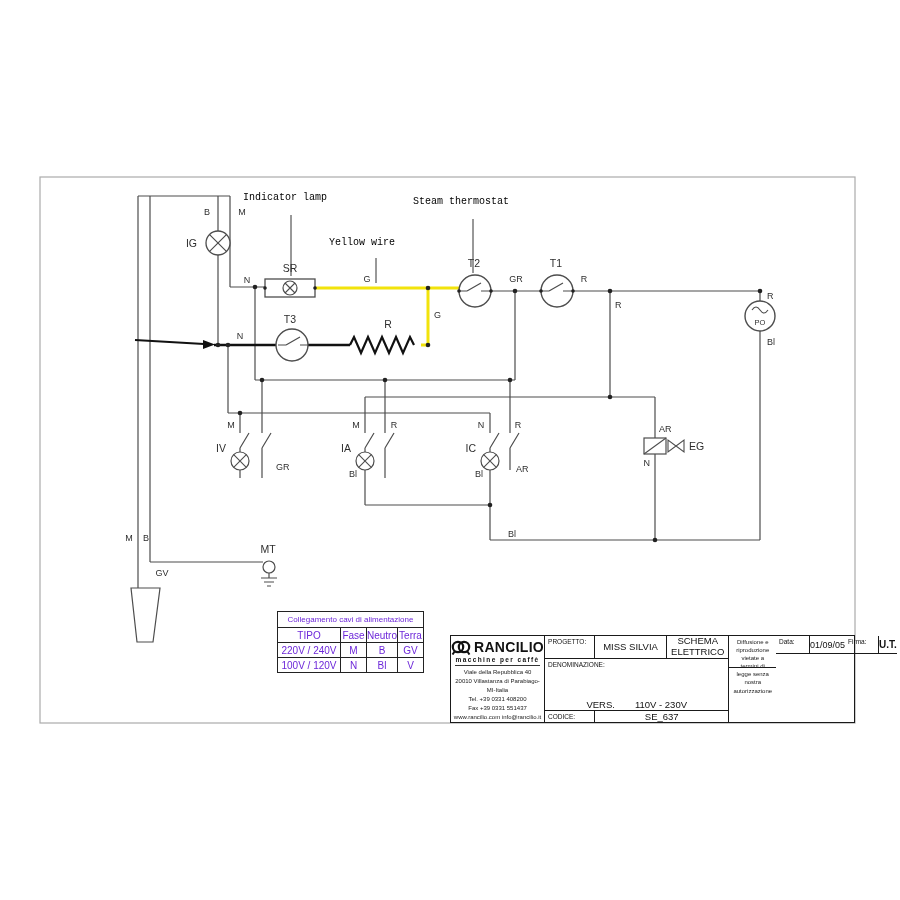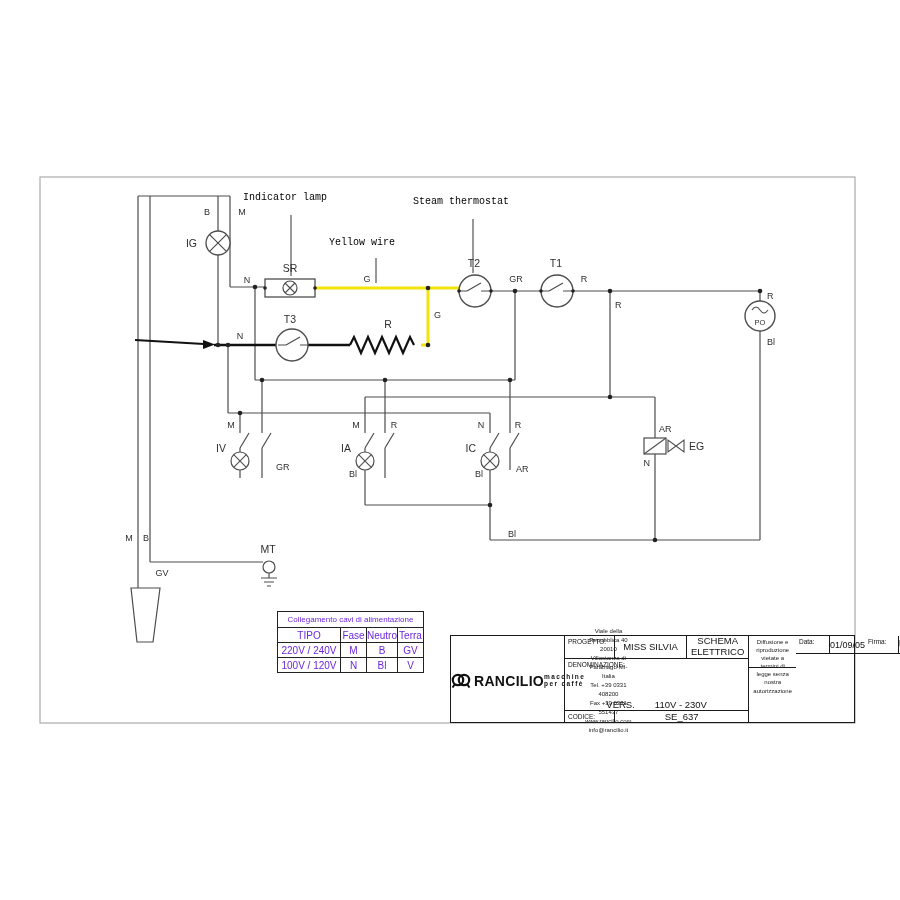--- a/index.html
+++ b/index.html
@@ -12,21 +12,21 @@
   text.tiny{font-size:7.5px;}
   .ann{position:absolute;color:#000000;font-size:10px;z-index:3;font-family:Liberation Mono, monospace;}
   .ann-black{white-space:pre-line;line-height:1.12;width:110px;}
   
   .cable-table{position:absolute;left:277px;top:611px;border-collapse:collapse;z-index:3;background:#fff;color:#6d28d9;}
   .cable-table td{border:1px solid #222;text-align:center;padding:0;font-size:10px;height:14px;}
   .cable-table td.ct-title{height:15px;font-size:8px;}
   .ct-w1{width:62px;} .ct-w2{width:25px;margin-top:27px;} .ct-w3{width:30px;} .ct-w4{width:25px;}
   
   .tb{position:absolute;left:450px;top:635px;width:405px;height:88px;border:1.5px solid #1a1a1a;box-sizing:border-box;display:flex;background:#fff;color:#111;z-index:3;}
-  .tb-brand{width:114px;border-right:1px solid #1a1a1a;display:flex;align-items:center;padding-top:3px;box-sizing:border-box;}
+  .tb-brand{width:114px;border-right:1px solid #1a1a1a;display:flex;flex-direction:column;align-items:center;padding-top:3px;box-sizing:border-box;}
   .brand-row{display:flex;align-items:center;gap:3px;}
   .brand-name{font-weight:bold;font-size:14px;letter-spacing:.3px;}
   .brand-tag{font-size:6.5px;font-weight:bold;letter-spacing:1.4px;margin:1px 0 2px;}
   .brand-sep{width:92%;border-top:1px solid #333;margin:0 0 2px;}
   .brand-addr{font-size:6px;line-height:1.5;text-align:center;color:#222;}
   .tb-mid{width:202px;border-right:1px solid #1a1a1a;display:flex;flex-direction:column;box-sizing:border-box;}
   .tb-row1{height:24px;border-bottom:1px solid #1a1a1a;display:flex;box-sizing:border-box;}
   .cell-lab{width:50px;border-right:1px solid #1a1a1a;font-size:6.5px;padding:2px 0 0 3px;box-sizing:border-box;}
   .cell-val{display:flex;align-items:center;justify-content:center;font-size:9.5px;}
   .cell-prog-value{width:72px;border-right:1px solid #1a1a1a;box-sizing:border-box;}

